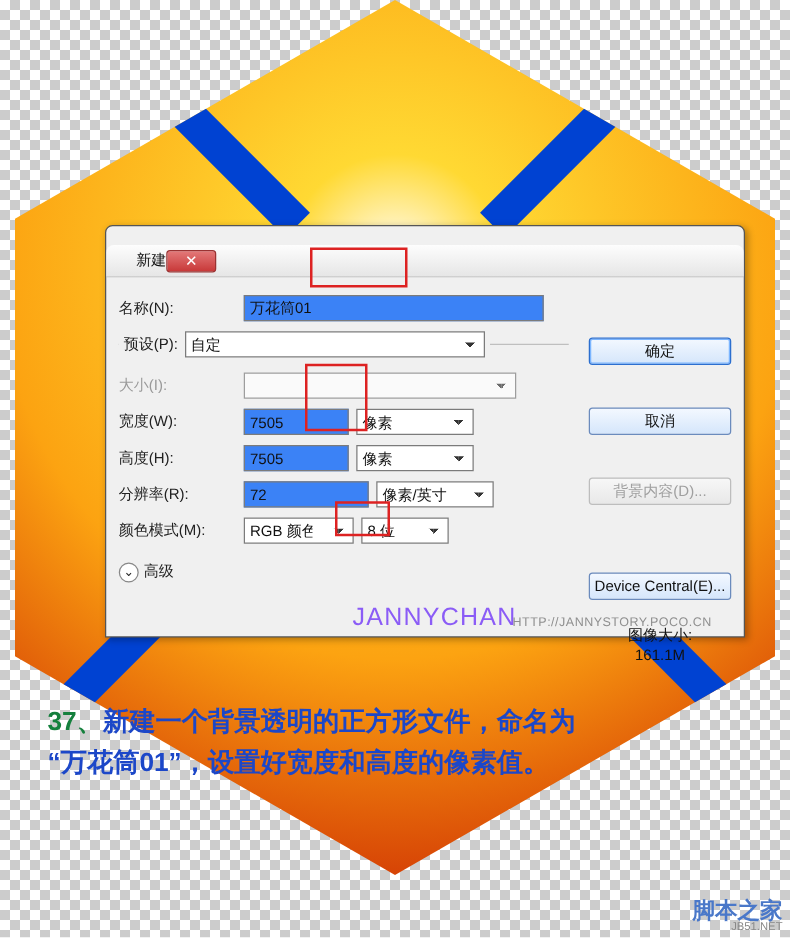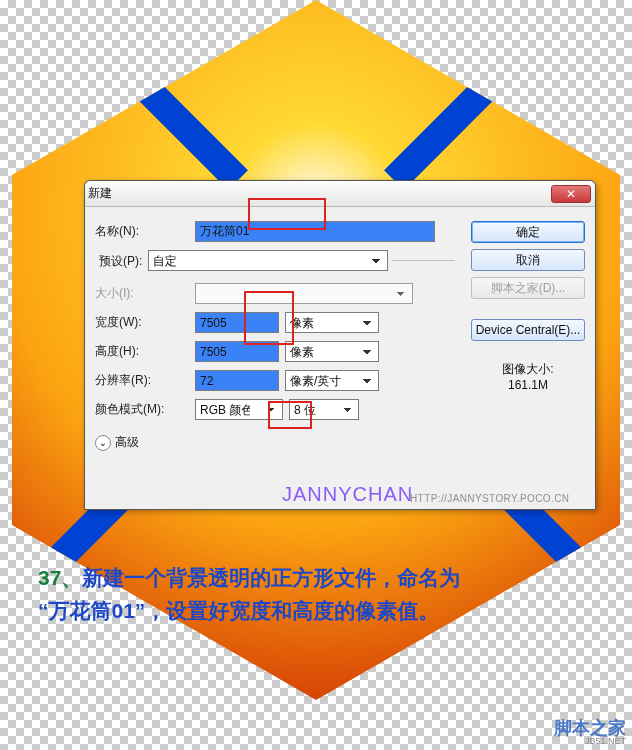--- a/index.html
+++ b/index.html
@@ -21,22 +21,22 @@
     position:absolute;height:28px;width:300px;background:#0042d2;transform:rotate(45deg);
   }
   .dialog{
     position:absolute;top:180px;left:84px;width:512px;height:330px;z-index:3;
     background:#f0f0f0;border:1px solid #555;box-shadow:2px 2px 6px rgba(0,0,0,.3);
     border-radius:6px 6px 0 0;
   }
   .titlebar{
     height:26px;background:linear-gradient(#fdfdfd,#e6e6e6);
     border-bottom:1px solid #b9b9b9;border-radius:6px 6px 0 0;
-    display:flex;align-items:center;justify-content:space-between;padding:0 0 0 3px;
-    font-size:12px;color:#111;
+    display:flex;align-items:center;padding:0 0 0 24px;
+    font-size:12px;color:#111;margin-top:15px;
   }
   .closebtn{
     width:40px;height:18px;border:1px solid #9a3232;border-radius:3px;margin-right:4px;
     background:linear-gradient(#e37878,#c83939);color:#fff;font-size:12px;
     display:flex;align-items:center;justify-content:center;line-height:1;
   }
   .body{display:flex;height:calc(100% - 26px);}
   .form{flex:1;padding:14px 12px 8px 10px;font-size:12px;color:#222;position:relative}
   .side{width:128px;padding:14px 10px 6px 4px}
   .row{display:flex;align-items:center;margin-bottom:8px}
@@ -48,21 +48,21 @@
   select.sel{appearance:none;-webkit-appearance:none;background:
     linear-gradient(45deg,transparent 50%,#333 50%) calc(100% - 11px) 8px/4px 4px no-repeat,
     linear-gradient(-45deg,transparent 50%,#333 50%) calc(100% - 7px) 8px/4px 4px no-repeat,#fff;
     padding-right:32px}
   fieldset{border:1px solid #bfbfbf;border-left:none;border-right:none;border-bottom:none;
     padding:12px 0 0 0;margin-top:4px}
   legend{padding:0 4px}
   .btn{
     width:114px;height:22px;border:1px solid #6b8bbd;border-radius:3px;margin-bottom:6px;
     background:linear-gradient(#f3f8ff,#d5e6fb);font-size:12px;display:flex;align-items:center;
-    justify-content:center;cursor:default;color:#111;
+    justify-content:center;cursor:default;color:#111;margin-top:34px;
   }
   .btn.primary{border:1px solid #2c6fcf;box-shadow:0 0 0 1px #7bb5ff inset}
   .btn.dis{color:#9f9f9f;border-color:#bdbdbd;background:linear-gradient(#f7f7f7,#e8e8e8)}
   .hl{position:absolute;border:2px solid #d22;z-index:4;pointer-events:none}
   .adv{display:flex;align-items:center;margin-top:6px;gap:4px}
   .chev{
     width:16px;height:16px;border:1px solid #888;border-radius:50%;display:flex;
     align-items:center;justify-content:center;font-size:10px;background:#fff
   }
   .meta{
@@ -133,21 +133,21 @@
         <div class="row">
           <div class="lbl">高度(H):</div>
           <input class="txt" style="width: 84px;" value="7505">
           <select class="sel" style="width:94px;margin-left:6px">
             <option>像素</option>
           </select>
         </div>
 
         <div class="row">
           <div class="lbl">分辨率(R):</div>
-          <input class="txt" style="width: 84px;" value="72">
+          <input class="txt" style="width: 100px;" value="72">
           <select class="sel" style="width:94px;margin-left:6px">
             <option>像素/英寸</option>
           </select>
         </div>
 
         <div class="row">
           <div class="lbl">颜色模式(M):</div>
           <select class="sel" style="width:88px">
             <option>RGB 颜色</option>
           </select>
@@ -165,21 +165,21 @@
     </div>
 
     <div class="side">
       <div class="btn primary">
           <span>确定</span>
         </div>
       <div class="btn">
           <span>取消</span>
         </div>
       <div class="btn dis">
-          <span>脚本之家(D)...</span>
+          <span>背景内容(D)...</span>
         </div>
       <div style="height:14px"></div>
       <div class="btn">
           <span>Device Central(E)...</span>
         </div>
       <div class="meta">
         <div>图像大小:</div>
         <div>161.1M</div>
       </div>
     </div>

